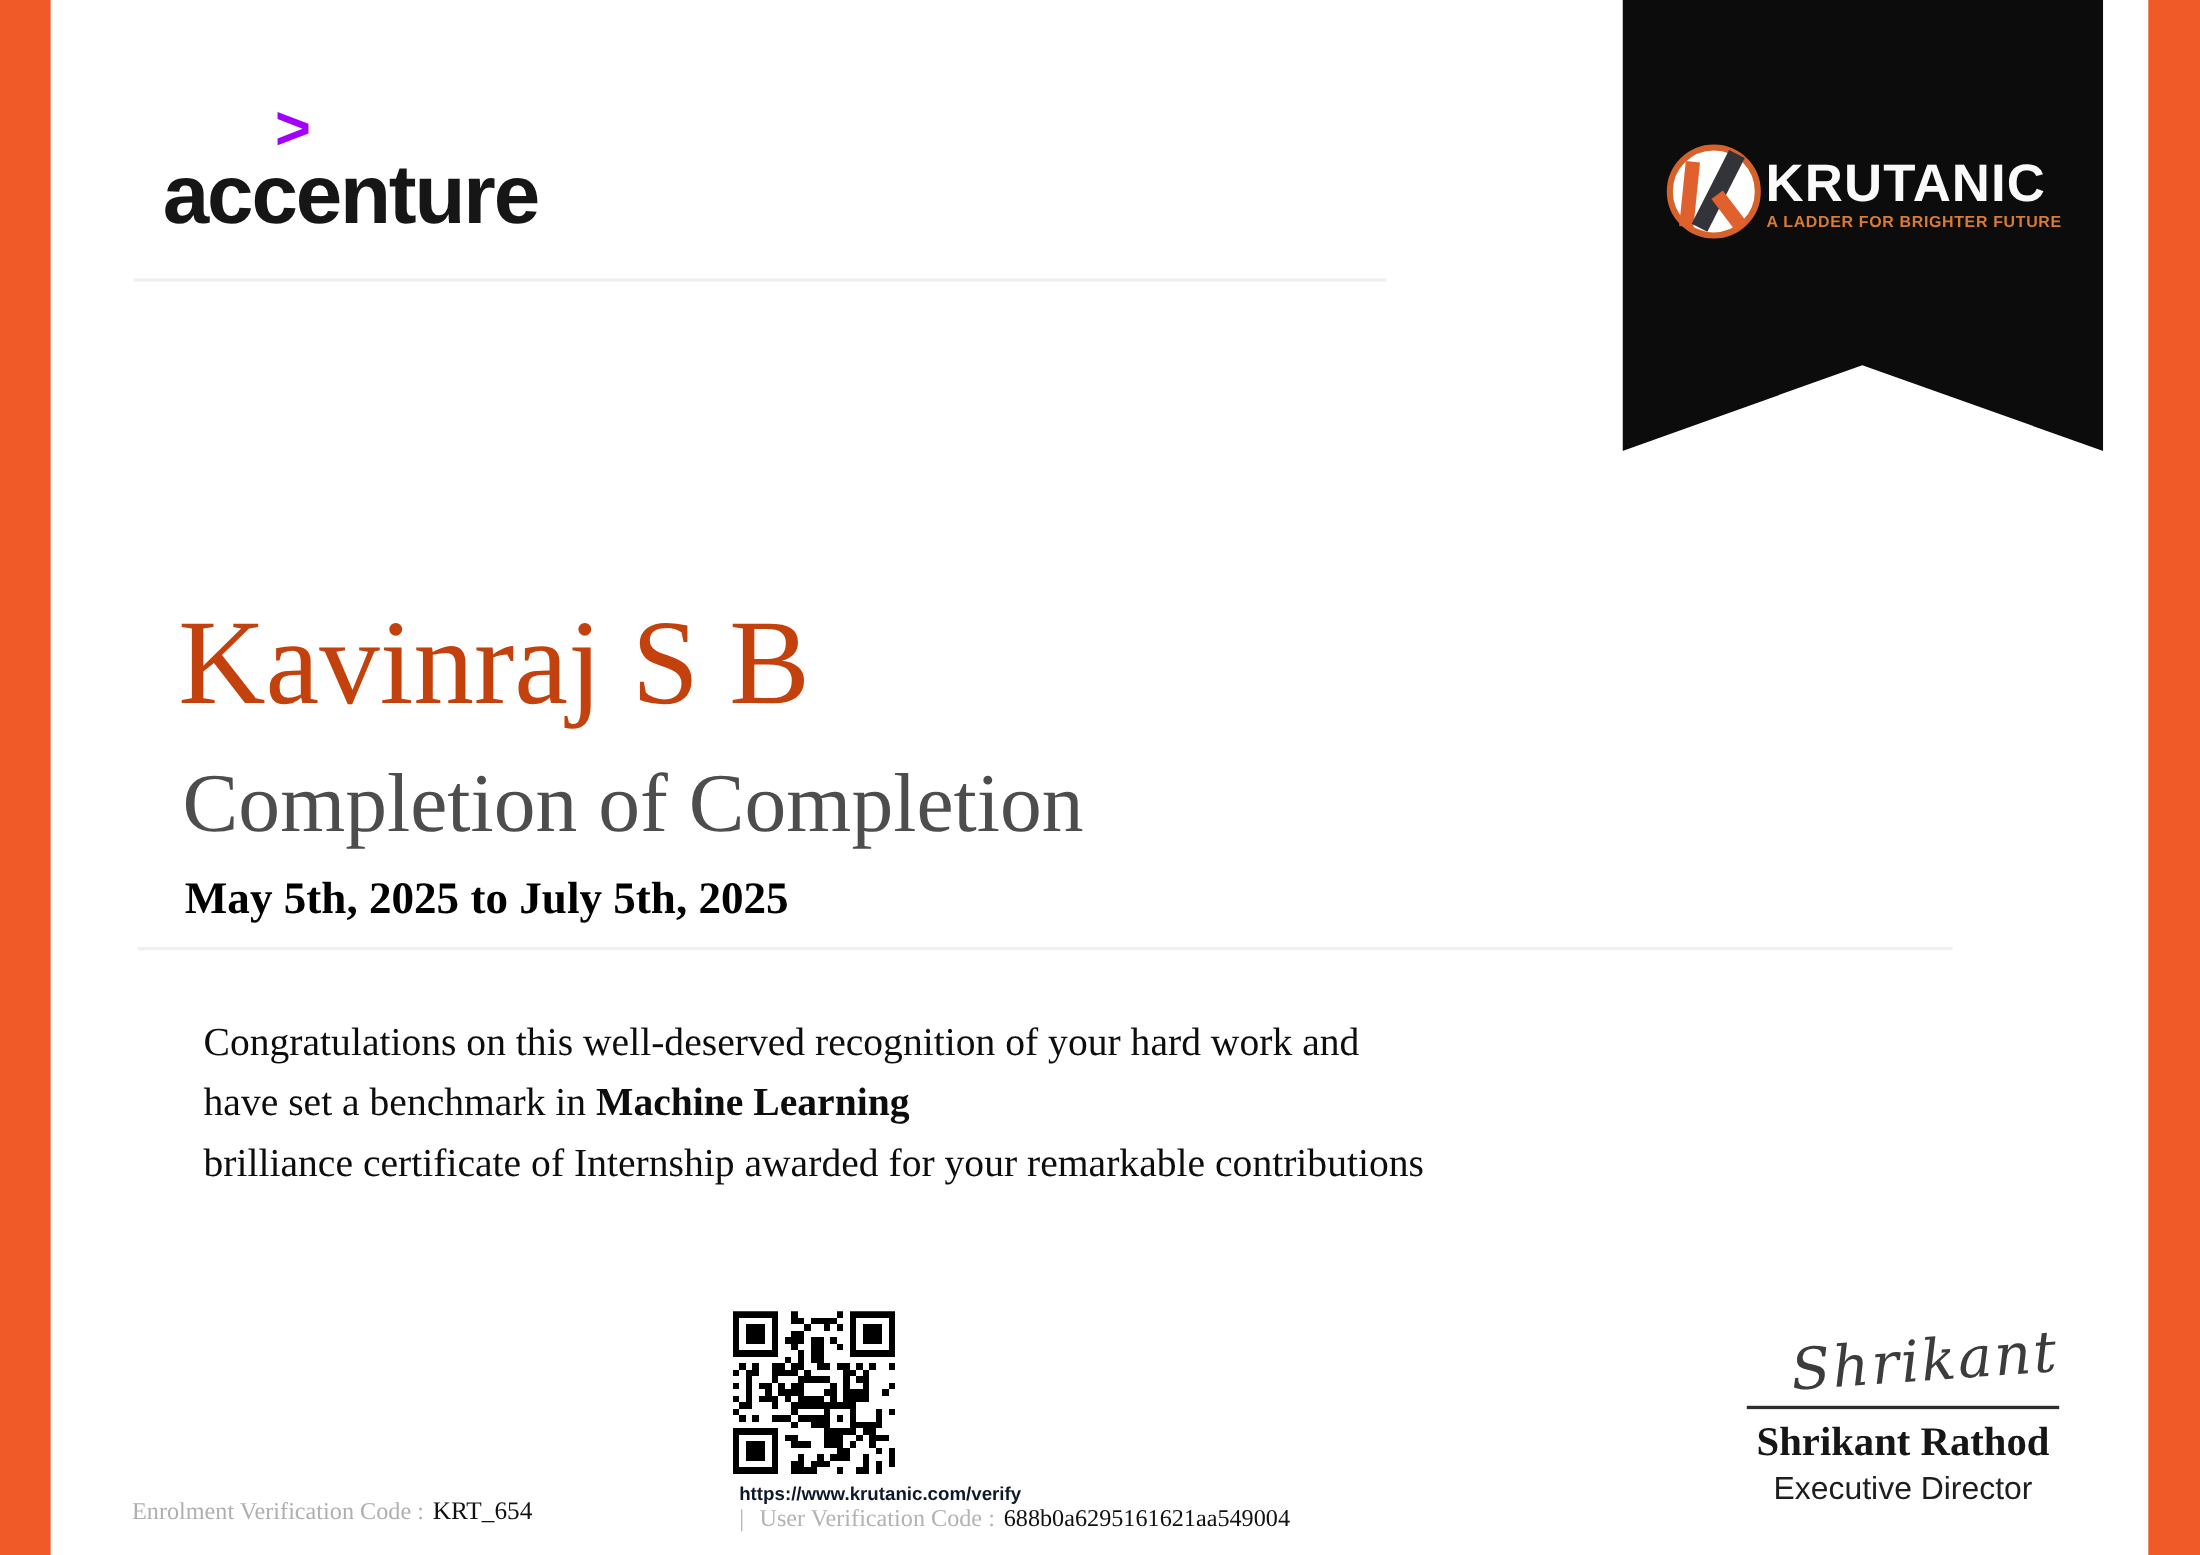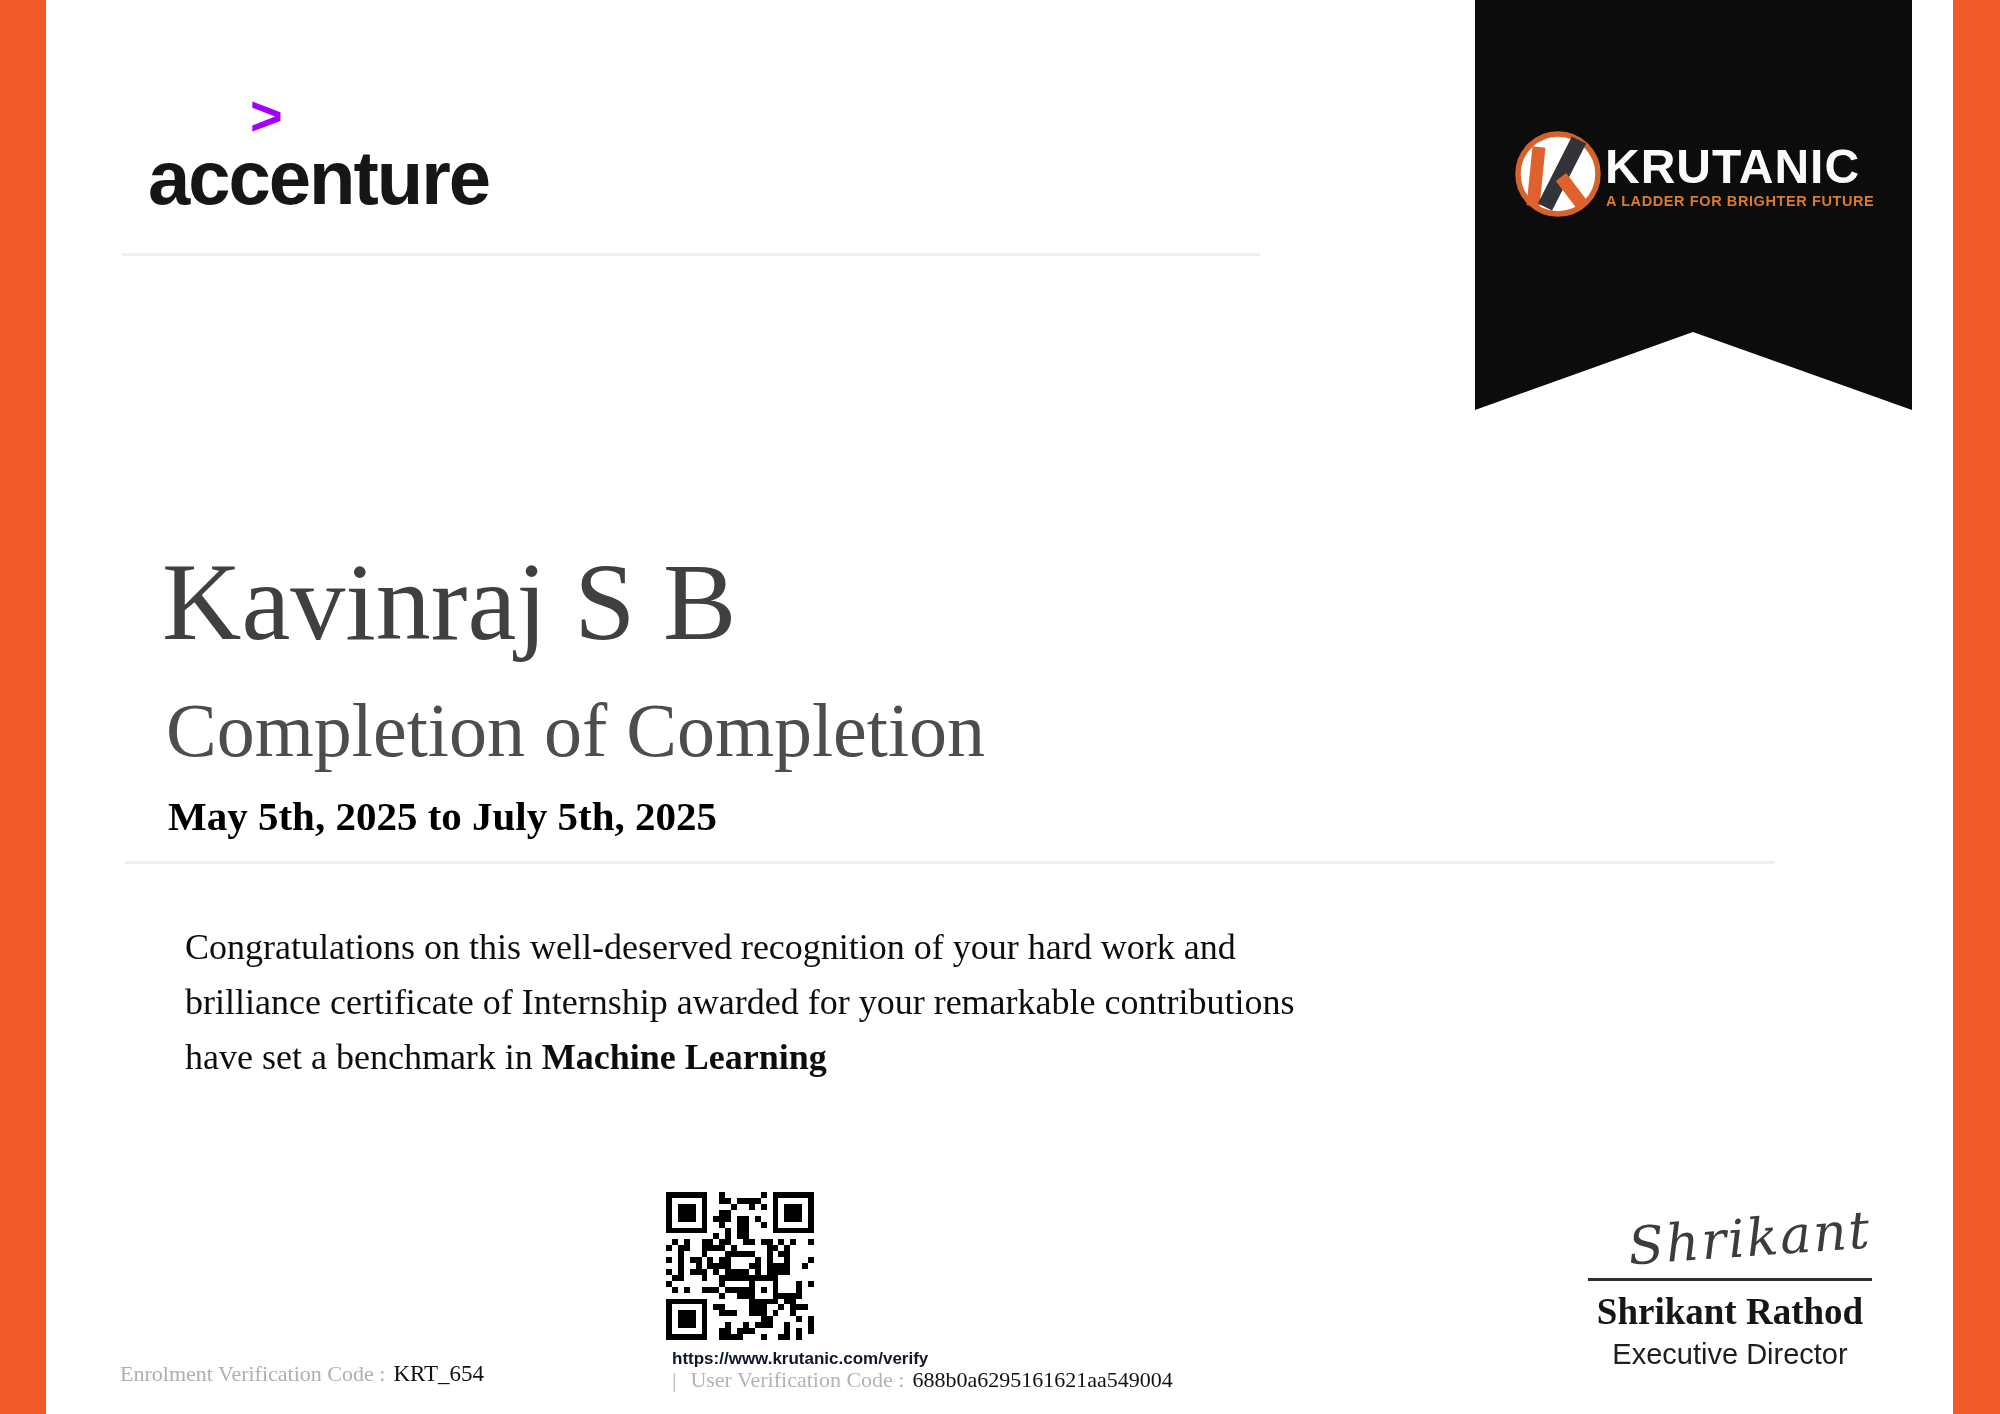--- a/index.html
+++ b/index.html
@@ -13,21 +13,21 @@
   .acc-word{left:148px;top:140px;font-family:"Liberation Sans",sans-serif;font-weight:700;
             font-size:76px;line-height:1;letter-spacing:-2px;color:#161616;}
   .acc-chev{left:250px;top:88px;font-family:"Liberation Sans",sans-serif;font-weight:800;
             font-size:56px;line-height:1;color:#A100FF;}
   
   .rule1{left:122px;top:253px;width:1138px;height:3px;background:#EFEFEF;}
   .rule2{left:125px;top:861px;width:1650px;height:3px;background:#EFEFEF;}
   
   .pennant{left:1475px;top:0;width:437px;height:412px;}
   
-  .name{left:162px;top:545px;font-size:110px;line-height:1.05;color:#404040;white-space:nowrap;}
+  .name{left:162px;top:545px;font-size:110px;line-height:1.05;color:#c2410c;white-space:nowrap;}
   .title{left:166px;top:692px;font-size:76px;line-height:1;color:#4D4D4D;white-space:nowrap;}
   .daterange{left:168px;top:792px;font-size:41px;font-weight:700;color:#000;white-space:nowrap;}
   
   .para{left:185px;top:920px;font-size:36px;line-height:55px;color:#0D0D0D;white-space:nowrap;}
   .para b{font-weight:700;}
   
   .qr{left:666px;top:1192px;width:148px;height:148px;}
   .qr-caption{left:672px;top:1349px;font-family:"Liberation Sans",sans-serif;font-weight:700;
               font-size:17px;color:#0f172a;white-space:nowrap;}
   
@@ -70,22 +70,22 @@
   </svg>
 
   <div class="abs name">Kavinraj S B</div>
   <div class="abs title">Completion of Completion</div>
   <div class="abs daterange">May 5th, 2025 to July 5th, 2025</div>
 
   <div class="abs rule2"></div>
 
   <div class="abs para">
     <div>Congratulations on this well-deserved recognition of your hard work and</div>
+    <div><span>have set a benchmark in </span><b>Machine Learning</b></div>
     <div>brilliance certificate of Internship awarded for your remarkable contributions</div>
-    <div><span>have set a benchmark in </span><b>Machine Learning</b></div>
   </div>
 
   <svg id="qr" class="abs qr" viewBox="0 0 25 25" shape-rendering="crispEdges">
       <rect x="9" y="0" width="1" height="1" fill="#000"></rect>
       <rect x="16" y="0" width="1" height="1" fill="#000"></rect>
       <rect x="9" y="1" width="1" height="1" fill="#000"></rect>
       <rect x="10" y="1" width="1" height="1" fill="#000"></rect>
       <rect x="12" y="1" width="1" height="1" fill="#000"></rect>
       <rect x="13" y="1" width="1" height="1" fill="#000"></rect>
       <rect x="14" y="1" width="1" height="1" fill="#000"></rect>

